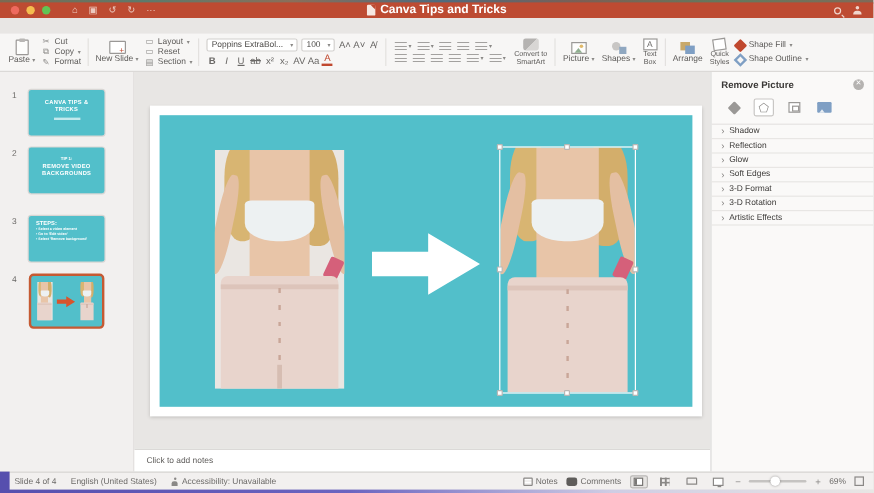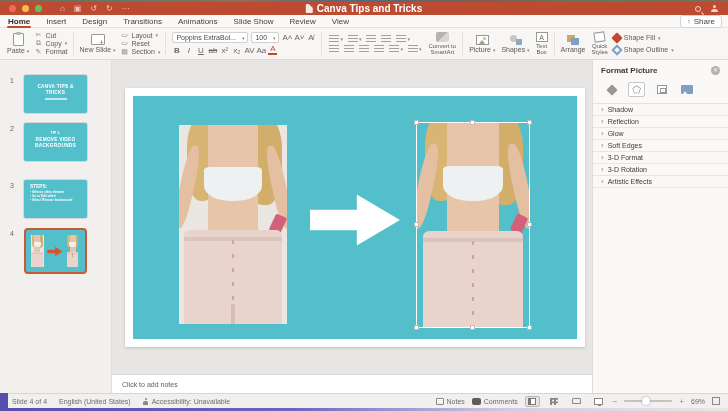--- a/index.html
+++ b/index.html
@@ -197,34 +197,20 @@
     <div class="tb-title">
       <span class="doc-ic"></span>
       <span>Canva Tips and Tricks</span>
     </div>
     <div class="tb-right">
       <span class="mag"></span>
       <span class="person"></span>
     </div>
   </header>
 
-  <nav class="tabrow">
-    <span class="tab active">Home</span>
-    <span class="tab">Insert</span>
-    <span class="tab">Design</span>
-    <span class="tab">Transitions</span>
-    <span class="tab">Animations</span>
-    <span class="tab">Slide Show</span>
-    <span class="tab">Review</span>
-    <span class="tab">View</span>
-    <button class="share-btn">
-      <span class="share-ic">↑</span>
-      <span>Share</span>
-    </button>
-  </nav>
 
   <div class="ribbon">
     <div class="bigbtn">
       <span class="clip-ic"></span>
       <span class="lbl"><span>Paste</span> <span class="caret">▾</span></span>
     </div>
     <div class="stack">
       <div class="mini">
           <span class="ic">✂</span>
           <span>Cut</span>
@@ -477,21 +463,21 @@
             <span class="handle" style="right:-3px;bottom:-3px"></span>
           </div>
 
         </div>
       </div>
       <div class="notes-bar">Click to add notes</div>
     </main>
 
     <aside class="fpanel">
       <div class="fp-head">
-        <span class="fp-title">Format Picture</span>
+        <span class="fp-title">Remove Picture</span>
         <span class="fp-close">✕</span>
       </div>
       <div class="fp-tabs">
         <span class="fp-tab">
             <span class="bucket-ic"></span>
           </span>
         <span class="fp-tab sel">
             <span>⬠</span>
           </span>
         <span class="fp-tab">

